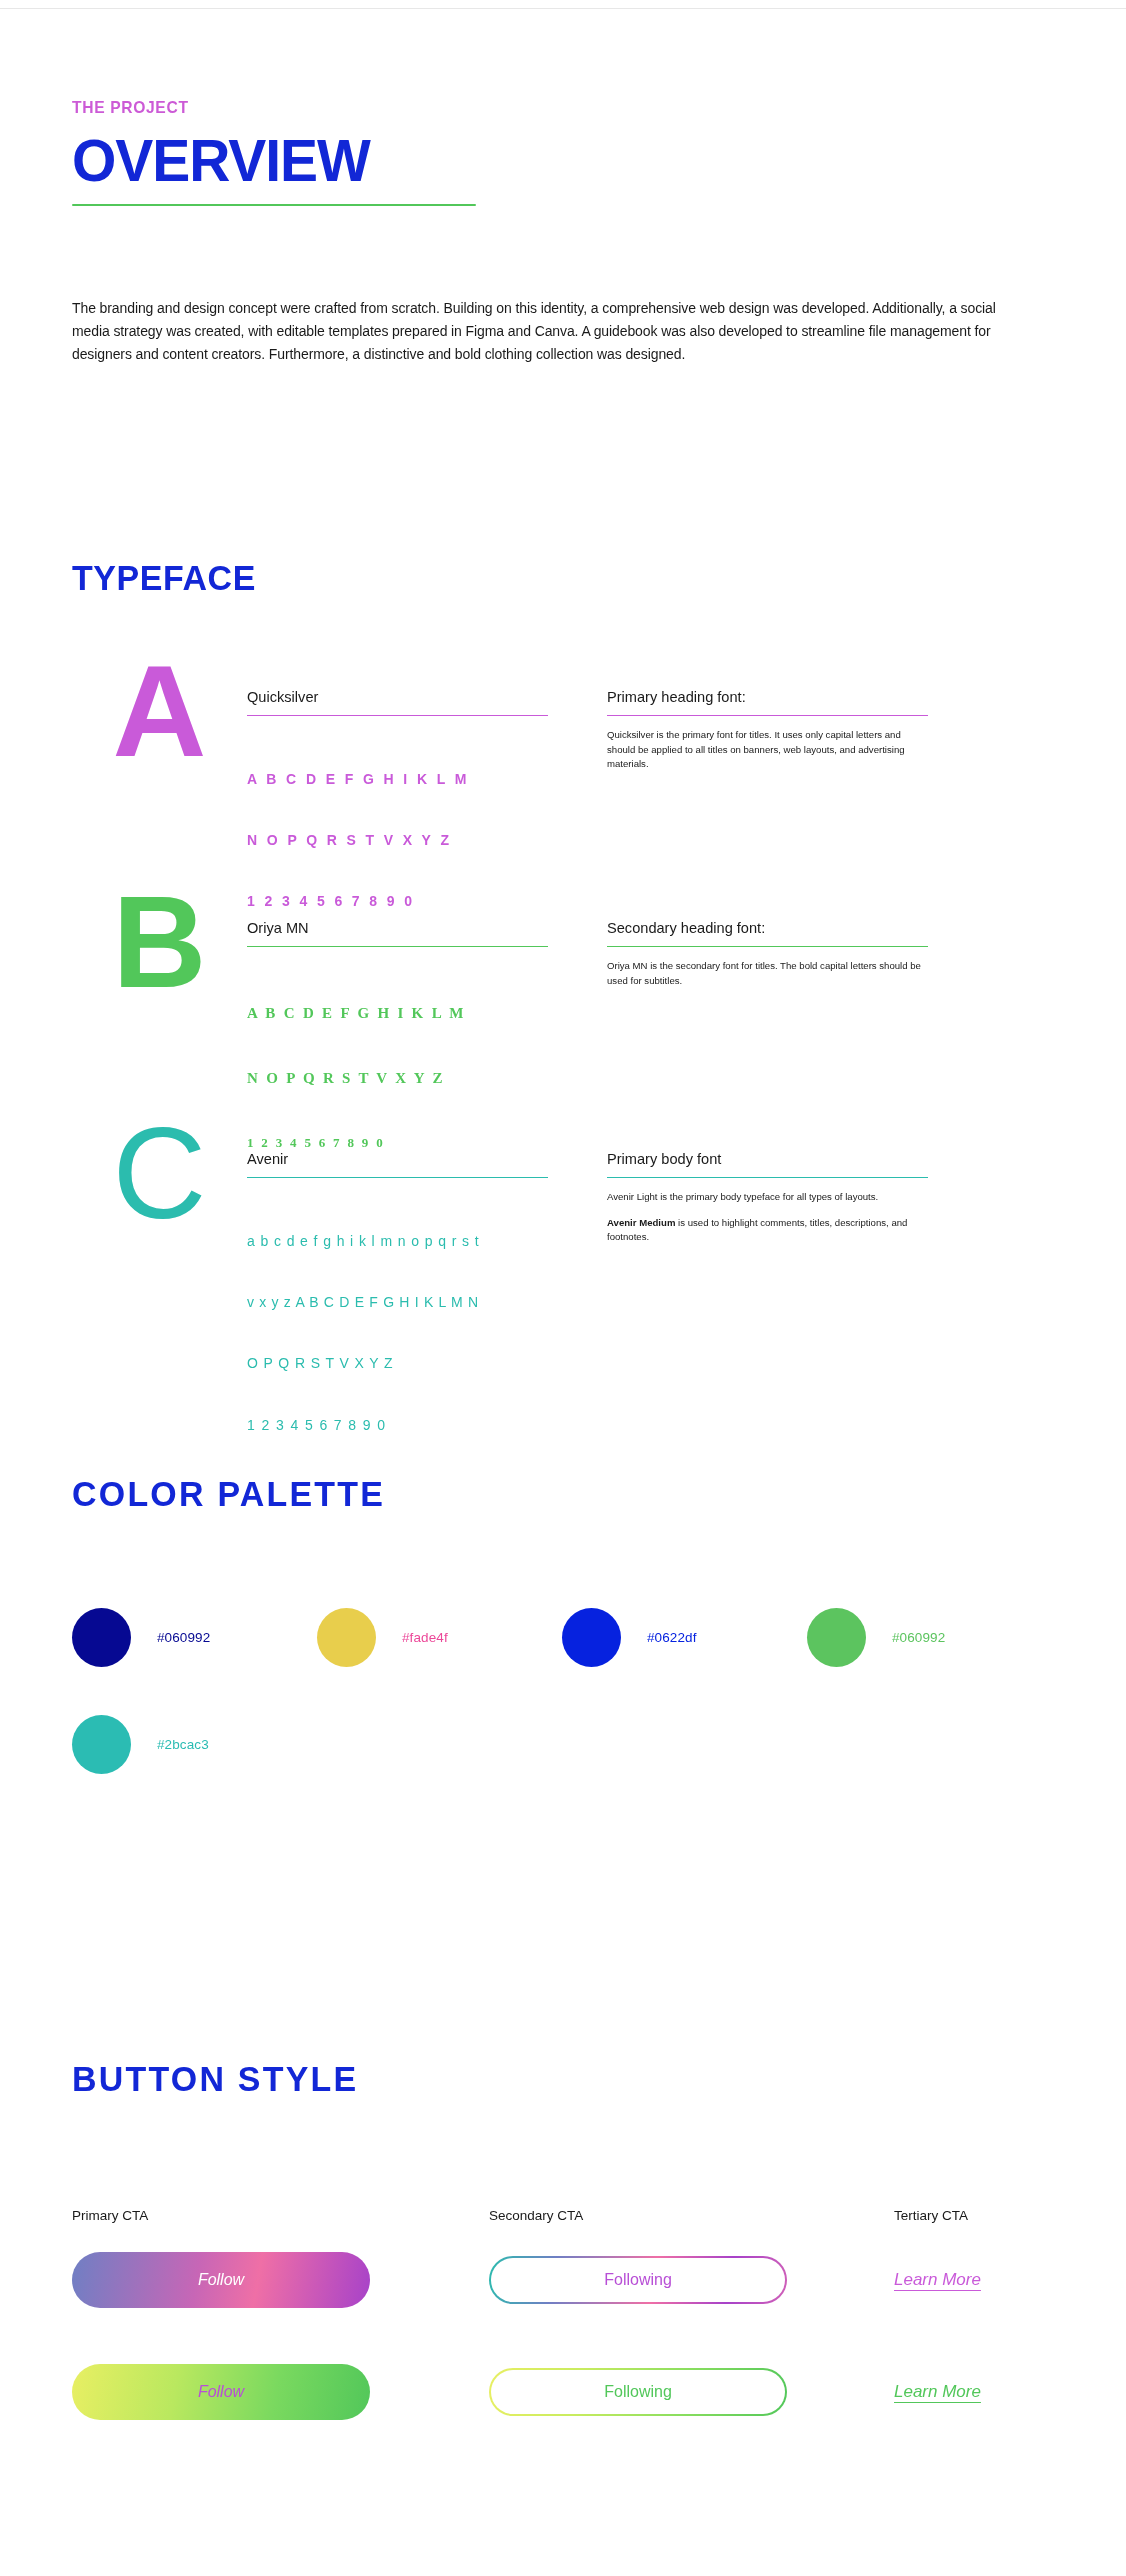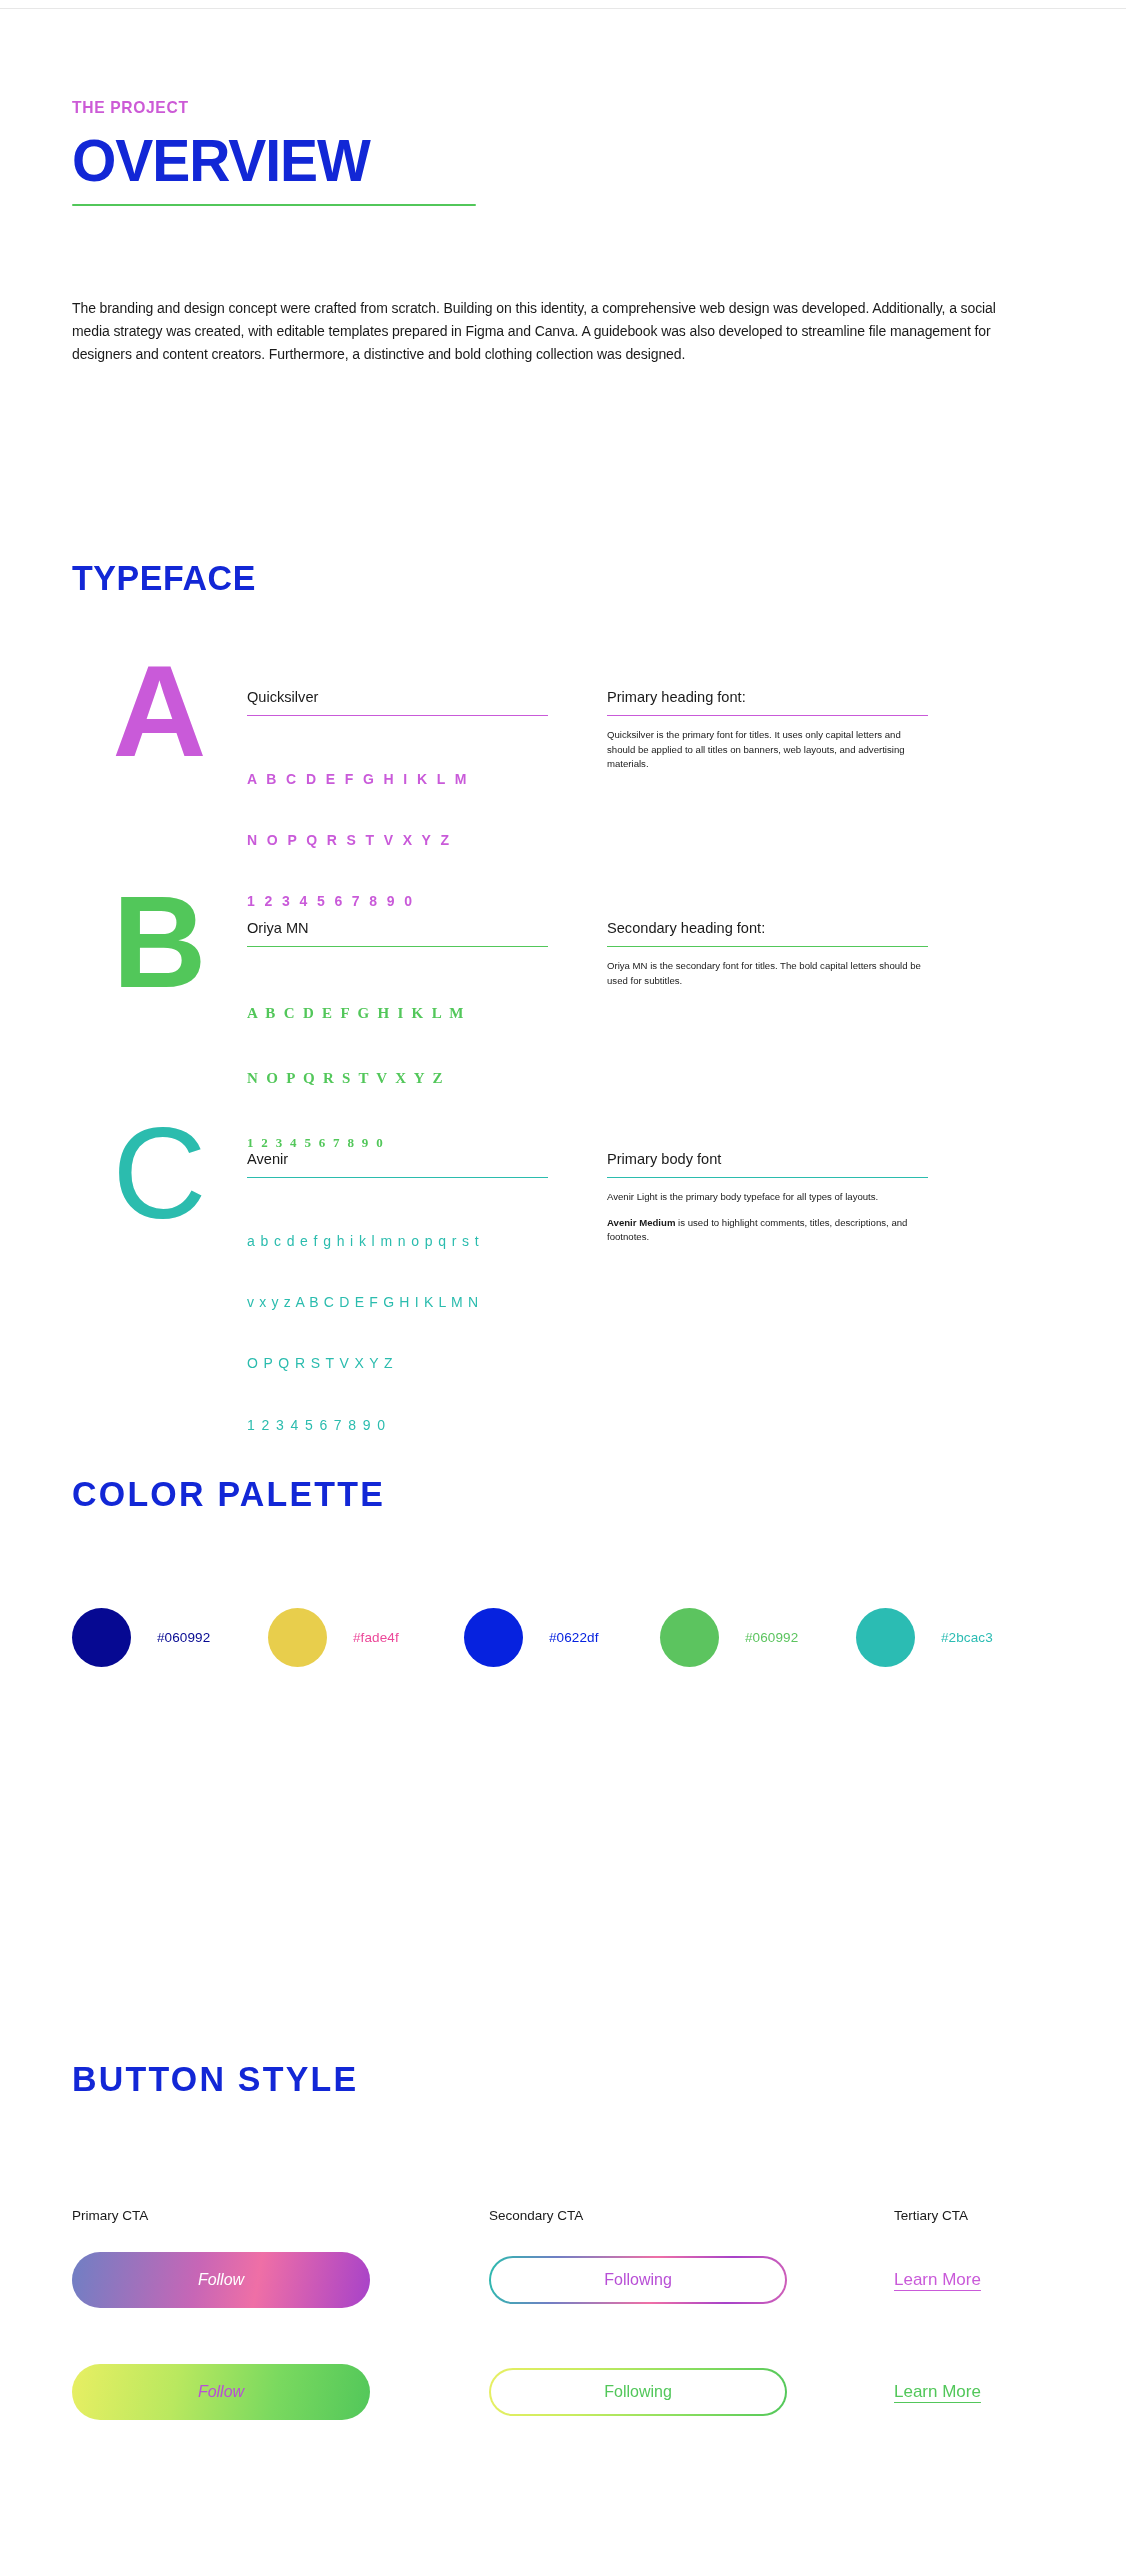--- a/index.html
+++ b/index.html
@@ -196,21 +196,21 @@
   .desc-body p + p { margin-top: 11.3px; }
   .desc-body b { font-weight: 700; }
 
   
   .palette {
     position: absolute;
     top: 1608px;
     left: 72px;
     width: 980px;
     display: grid;
-    grid-template-columns: repeat(5, 1fr);
+    grid-template-columns: repeat(4, 1fr);
     grid-row-gap: 48px;
   }
   .swatch-cell {
     display: flex;
     align-items: center;
   }
   .swatch-dot {
     width: 59px;
     height: 59px;
     border-radius: 50%;
@@ -299,20 +299,21 @@
   .btn-tertiary {
     font-size: 17px;
     text-decoration: underline;
     text-underline-offset: 4.5px;
     background: none;
     border: none;
     cursor: pointer;
     padding: 0;
     text-align: left;
     font-family: "Liberation Sans", sans-serif;
+    font-style: italic;
   }
   .btn-tertiary.t1 { color: #c95ad9; }
   .btn-tertiary.t2 { color: #52c75a; }
 </style>
 </head>
 <body>
 
 <div class="page">
 
   <div class="top-rule"></div>

